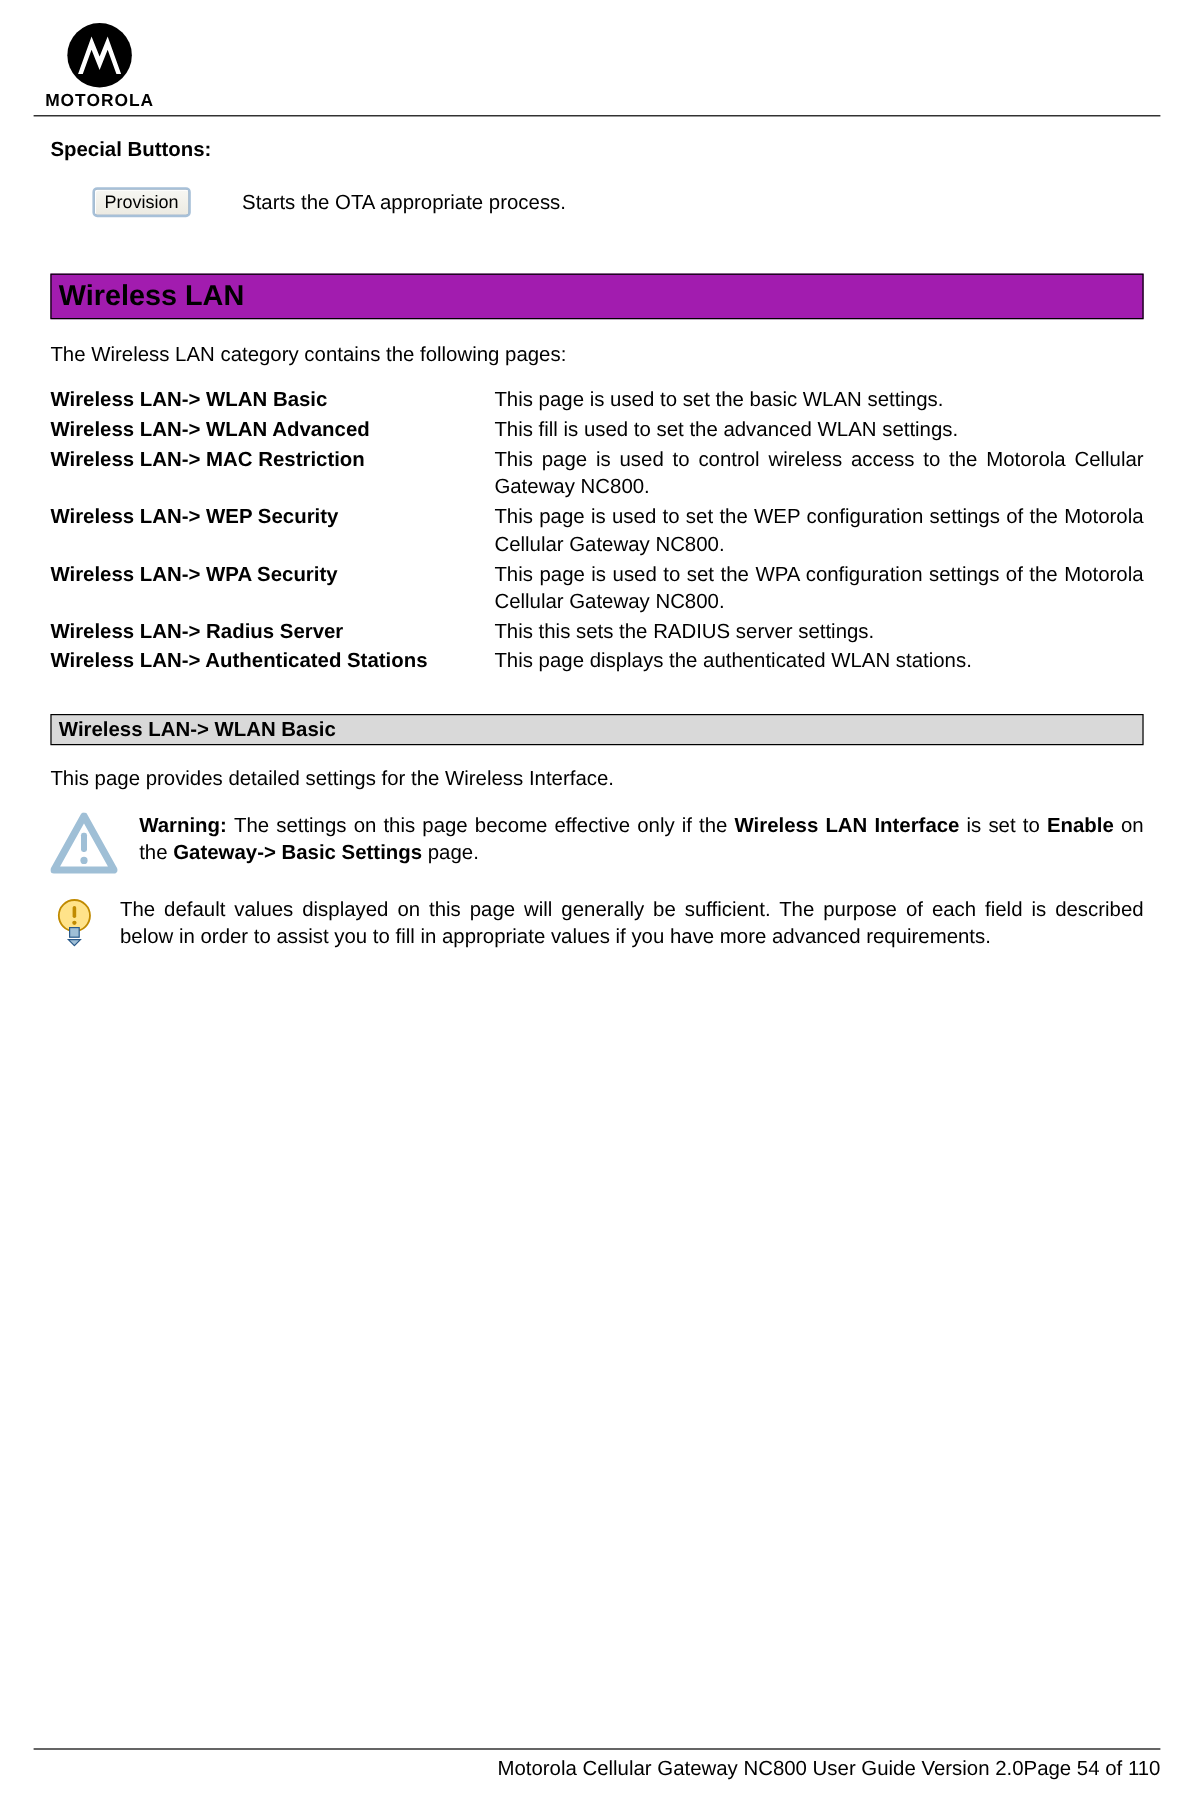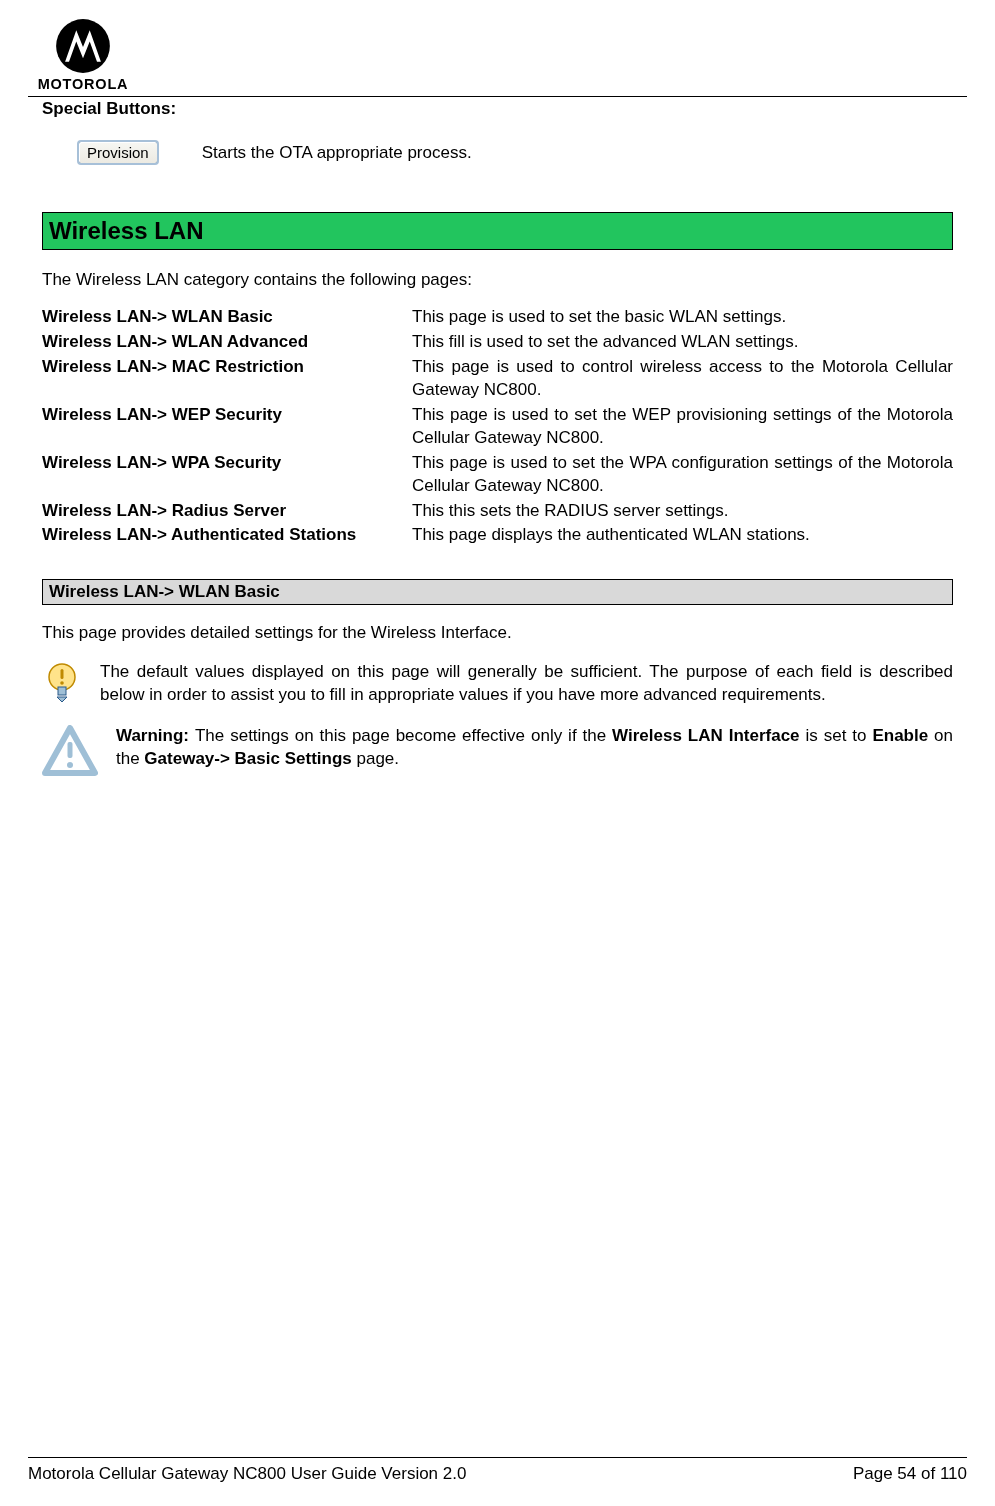--- a/index.html
+++ b/index.html
@@ -13,21 +13,21 @@
     width: 995px;
   }
   .page {
     padding: 18px 28px 28px 28px;
     min-height: 1506px;
     position: relative;
   }
   .header {
     border-bottom: 1.5px solid #000;
     padding-bottom: 4px;
-    margin-bottom: 2px;
+    margin-bottom: 18px;
     text-align: right;
   }
   .logo {
     display: flex;
     flex-direction: column;
     align-items: center;
     width: 110px;
   }
   .logo svg { display: block; }
   .logo-text {
@@ -54,21 +54,21 @@
     background: linear-gradient(#f7f7f3, #eceae2);
     border: 1px solid #8a9aa8;
     border-radius: 3px;
     box-shadow: 1px 1px 0 #fff inset;
     outline: 2px solid #a7c0d8;
     outline-offset: -1px;
   }
   .section-head {
     font-size: 24px;
     font-weight: bold;
-    background: #22c55e;
+    background: #a21caf;
     border: 1px solid #000;
     padding: 4px 6px;
     margin: 0 0 20px 0;
   }
   .intro { margin-bottom: 16px; }
   .nav-table {
     display: table;
     width: 100%;
     margin-bottom: 30px;
   }
@@ -116,21 +116,21 @@
   }
   .callout-text .b { font-weight: bold; }
   .footer {
     position: absolute;
     bottom: 22px;
     left: 28px;
     right: 28px;
     border-top: 1.5px solid #000;
     padding-top: 6px;
     display: flex;
-    justify-content: space-between;
+    justify-content: flex-end;
     font-size: 17px;
   }
 </style>
 </head>
 <body>
 
 <div class="page">
 
   <div class="header">
     <div class="logo">
@@ -165,66 +165,66 @@
       <div class="nav-row">
         <div class="nav-label">Wireless LAN-&gt; WLAN Advanced</div>
         <div class="nav-desc">This fill is used to set the advanced WLAN settings.</div>
       </div>
       <div class="nav-row">
         <div class="nav-label">Wireless LAN-&gt; MAC Restriction</div>
         <div class="nav-desc">This page is used to control wireless access to the Motorola Cellular Gateway NC800.</div>
       </div>
       <div class="nav-row">
         <div class="nav-label">Wireless LAN-&gt; WEP Security</div>
-        <div class="nav-desc">This page is used to set the WEP provisioning settings of the Motorola Cellular Gateway NC800.</div>
+        <div class="nav-desc">This page is used to set the WEP configuration settings of the Motorola Cellular Gateway NC800.</div>
       </div>
       <div class="nav-row">
         <div class="nav-label">Wireless LAN-&gt; WPA Security</div>
         <div class="nav-desc">This page is used to set the WPA configuration settings of the Motorola Cellular Gateway NC800.</div>
       </div>
       <div class="nav-row">
         <div class="nav-label">Wireless LAN-&gt; Radius Server</div>
         <div class="nav-desc">This this sets the RADIUS server settings.</div>
       </div>
       <div class="nav-row">
         <div class="nav-label">Wireless LAN-&gt; Authenticated Stations</div>
         <div class="nav-desc">This page displays the authenticated WLAN stations.</div>
       </div>
     </div>
 
     <div class="sub-head">Wireless LAN-&gt; WLAN Basic</div>
 
     <div class="subintro">This page provides detailed settings for the Wireless Interface.</div>
+
+    <div class="callout">
+      <div class="callout-icon">
+        <svg width="56" height="52" viewBox="0 0 56 52">
+          <path d="M28 3 L53 48 L3 48 Z" fill="none" stroke="#9fbfd6" stroke-width="6" stroke-linejoin="round"></path>
+          <rect x="25.5" y="17" width="5" height="16" rx="2" fill="#9fbfd6"></rect>
+          <circle cx="28" cy="40" r="3" fill="#9fbfd6"></circle>
+        </svg>
+      </div>
+      <div class="callout-text">
+        <span class="b">Warning: </span><span>The settings on this page become effective only if the </span><span class="b">Wireless LAN Interface</span><span> is set to </span><span class="b">Enable</span><span> on the </span><span class="b">Gateway-&gt; Basic Settings</span><span> page.</span>
+      </div>
+    </div>
 
     <div class="callout">
       <div class="callout-icon" style="flex:0 0 40px;">
         <svg width="32" height="42" viewBox="0 0 32 42">
           <ellipse cx="16" cy="16" rx="13" ry="13" fill="#ffe38a" stroke="#c08a00" stroke-width="1.5"></ellipse>
           <rect x="12" y="26" width="8" height="8" fill="#9fbfd6" stroke="#2a5a8a" stroke-width="1"></rect>
           <path d="M11 36 L21 36 L16 41 Z" fill="#9fbfd6" stroke="#2a5a8a" stroke-width="1"></path>
           <rect x="14.5" y="8" width="3" height="10" rx="1.5" fill="#c08a00"></rect>
           <circle cx="16" cy="22" r="1.8" fill="#c08a00"></circle>
         </svg>
       </div>
       <div class="callout-text">The default values displayed on this page will generally be sufficient. The purpose of each field is described below in order to assist you to fill in appropriate values if you have more advanced requirements.</div>
     </div>
 
-    <div class="callout">
-      <div class="callout-icon">
-        <svg width="56" height="52" viewBox="0 0 56 52">
-          <path d="M28 3 L53 48 L3 48 Z" fill="none" stroke="#9fbfd6" stroke-width="6" stroke-linejoin="round"></path>
-          <rect x="25.5" y="17" width="5" height="16" rx="2" fill="#9fbfd6"></rect>
-          <circle cx="28" cy="40" r="3" fill="#9fbfd6"></circle>
-        </svg>
-      </div>
-      <div class="callout-text">
-        <span class="b">Warning: </span><span>The settings on this page become effective only if the </span><span class="b">Wireless LAN Interface</span><span> is set to </span><span class="b">Enable</span><span> on the </span><span class="b">Gateway-&gt; Basic Settings</span><span> page.</span>
-      </div>
-    </div>
-
   </div>
 
   <div class="footer">
     <span>Motorola Cellular Gateway NC800 User Guide Version 2.0</span>
     <span>Page 54 of 110</span>
   </div>
 
 </div>
 
 </body></html>

